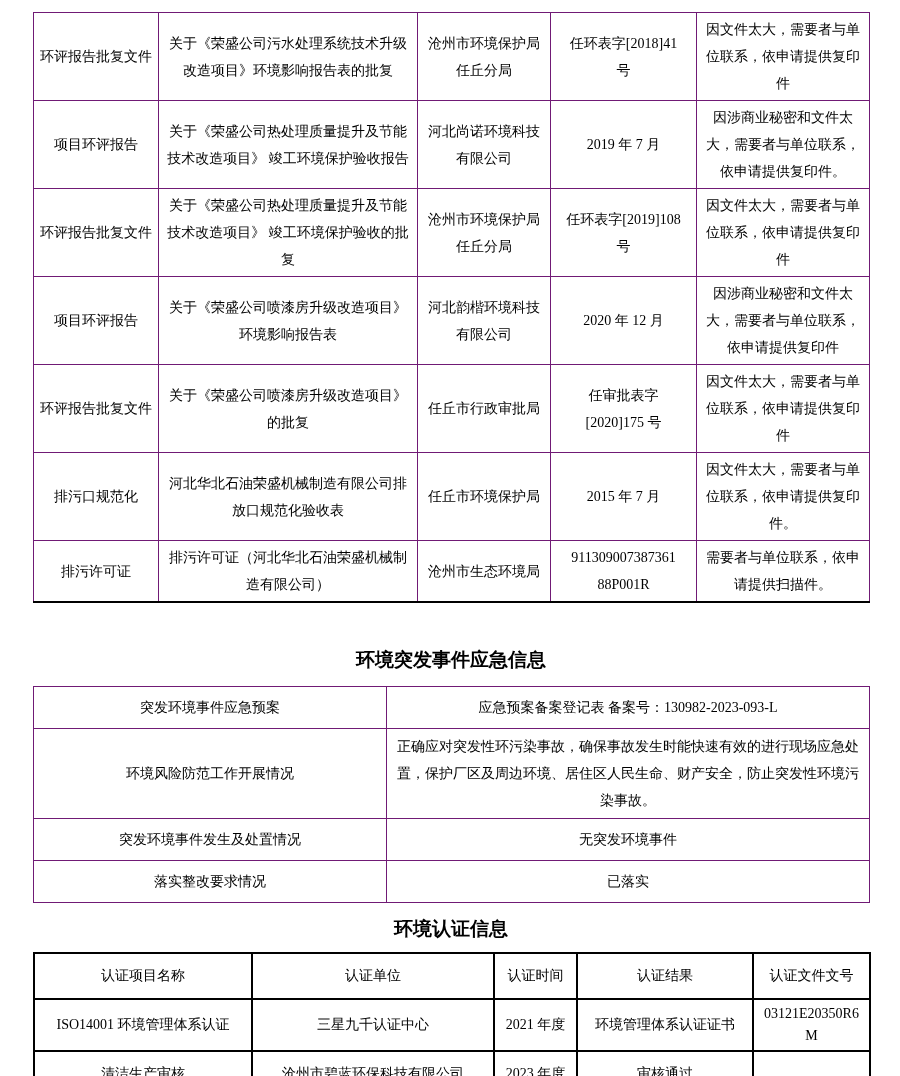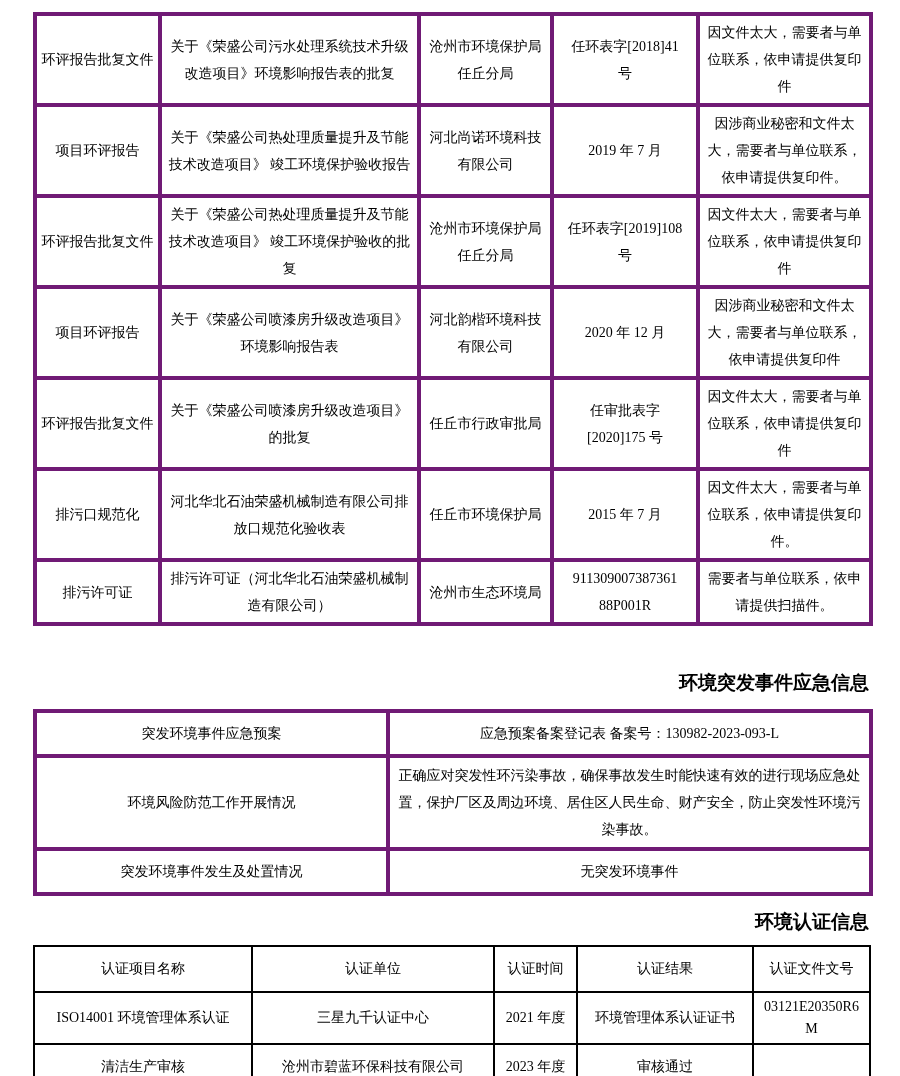--- a/index.html
+++ b/index.html
@@ -22,39 +22,39 @@
     top: 12px;
     width: 836px;
   }
   table {
     border-collapse: collapse;
     table-layout: fixed;
     width: 836px;
     font-size: 14px;
   }
   td, th {
-    border: 4px solid #701a75;
+    border: 1px solid #701a75;
     text-align: center;
     vertical-align: middle;
     white-space: pre-line;
     padding: 3px 4px;
     font-weight: normal;
     word-break: break-word;
     overflow-wrap: break-word;
   }
   
   .docs-table td { line-height: 27px; }
   .docs-table { border-bottom: 2px solid #000; }
   
   .emg-table td { line-height: 27px; padding: 7px 6px; }
   .emg-table td.multi { padding: 4px 6px; }
   
   .cert-table td, .cert-table th { height: 38px; line-height: 22px; border: 2px solid #000; margin-left: 24px; }
   .section-title {
-    text-align: right;
+    text-align: center;
     font-size: 19px;
     font-weight: bold;
     line-height: 20px;
   }
   .title-emergency { margin: 47px 0 16px 0; }
   .title-cert { margin: 16px 0 13px 0; }
 </style>
 </head>
 <body>
 
@@ -139,20 +139,24 @@
             <td>应急预案备案登记表 备案号：130982-2023-093-L</td>
           </tr>
           <tr>
             <td>环境风险防范工作开展情况</td>
             <td class="multi">正确应对突发性环污染事故，确保事故发生时能快速有效的进行现场应急处置，保护厂区及周边环境、居住区人民生命、财产安全，防止突发性环境污染事故。</td>
           </tr>
           <tr>
             <td>突发环境事件发生及处置情况</td>
             <td>无突发环境事件</td>
           </tr>
+          <tr>
+            <td>落实整改要求情况</td>
+            <td>已落实</td>
+          </tr>
         </tbody>
     </table>
 
     <div class="section-title title-cert">环境认证信息</div>
 
     <table class="cert-table">
       <colgroup>
         <col style="width:218px">
           <col style="width:242px">
           <col style="width:83px">

